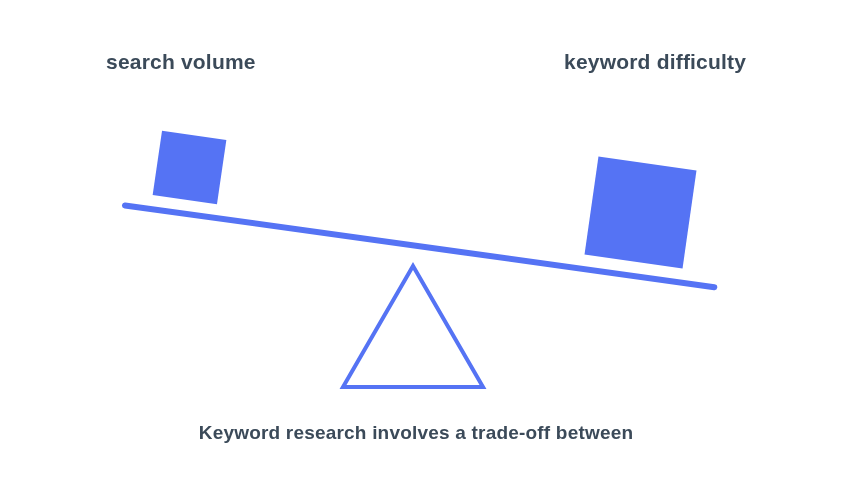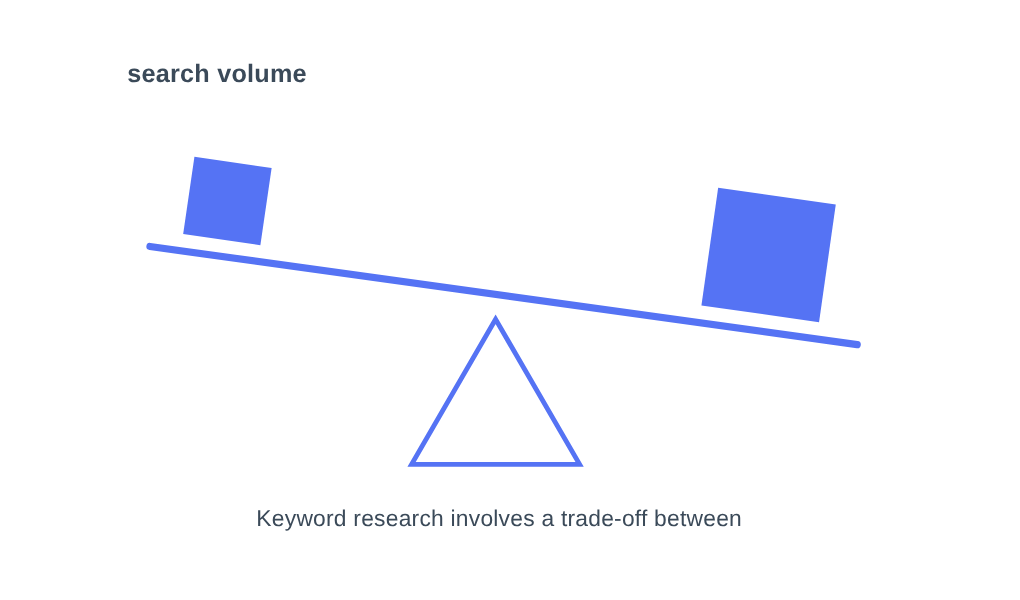--- a/index.html
+++ b/index.html
@@ -70,34 +70,35 @@
     height: 132px;
   }
 
   .caption {
     position: absolute;
     left: 52px;
     right: 0;
     top: 420px;
     text-align: center;
     font-size: 19px;
-    font-weight: 400;
+    font-weight: 700;
     line-height: 26px;
     color: var(--text-dark);
     letter-spacing: 0.2px;
   }
   .caption .line { display: block; }
 </style>
 </head>
 <body>
 
 <div class="canvas">
 
   <div class="side-label left">search volume</div>
 
+  <div class="side-label right">keyword difficulty</div>
 
   <div class="weight-square small"></div>
 
   <div class="weight-square large"></div>
 
   <div class="beam"></div>
 
   <svg class="fulcrum" viewBox="0 0 152 132" aria-hidden="true">
     <polygon points="76,5 6,126 146,126" fill="none" stroke="var(--accent-blue)" stroke-width="4" stroke-linejoin="miter"></polygon>
   </svg>

